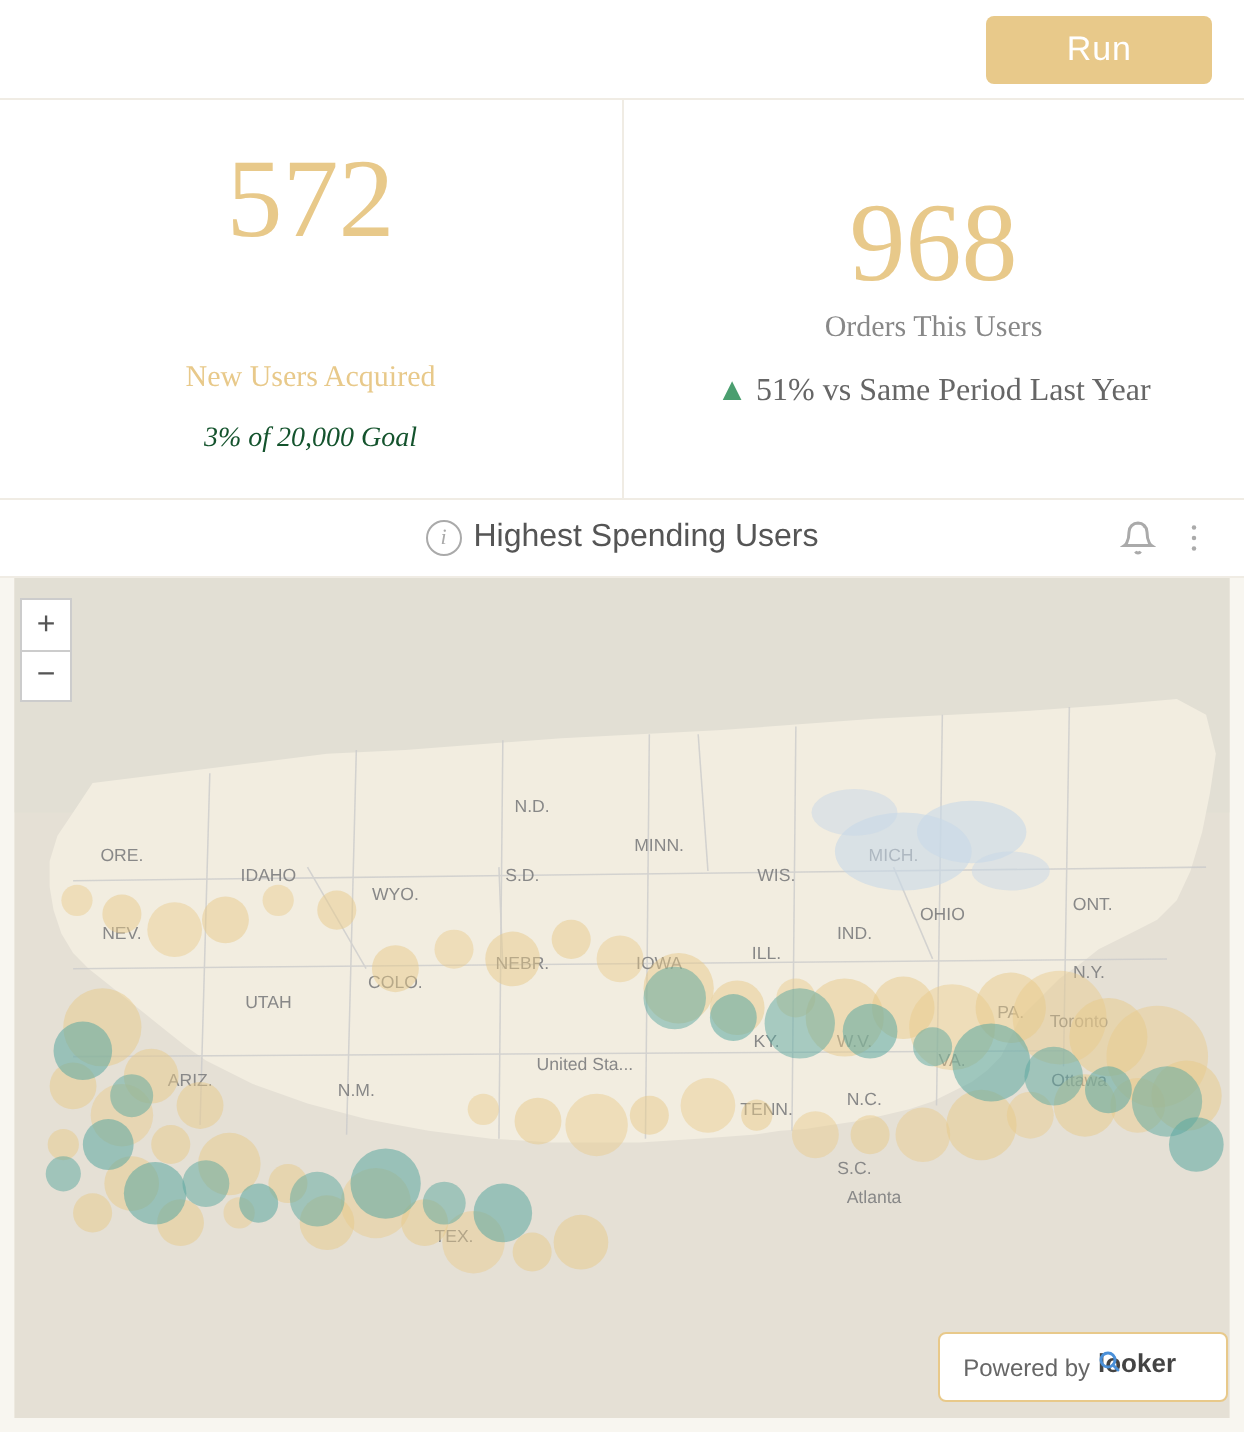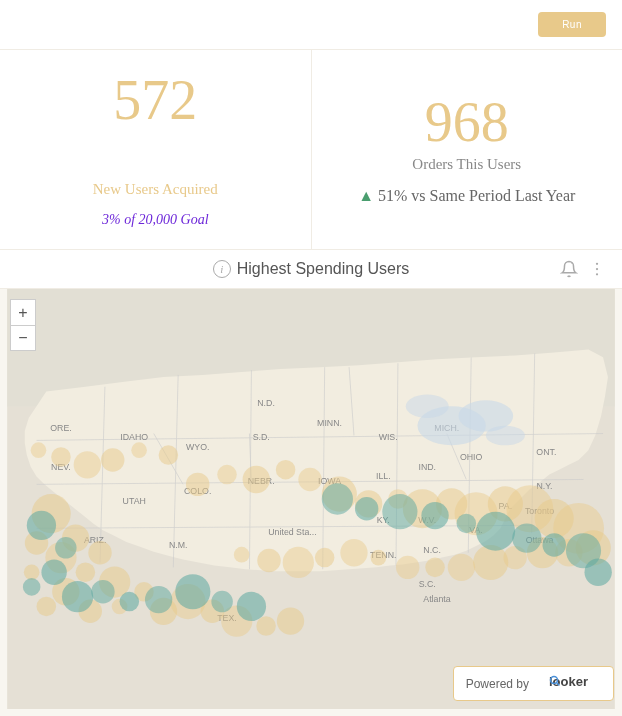--- a/index.html
+++ b/index.html
@@ -22,22 +22,22 @@
       justify-content: flex-end;
       padding: 0 16px;
       border-bottom: 1px solid #f0ece4;
     }
 
     .run-button {
       background: #e8c98a;
       color: #fff;
       border: none;
       border-radius: 4px;
-      padding: 7px 24px;
-      font-size: 10px;
+      padding: 7px 40px;
+      font-size: 17px;
       font-family: sans-serif;
       cursor: pointer;
       letter-spacing: 0.5px;
     }
 
     
     .kpi-row {
       display: flex;
       width: 100%;
       height: 200px;
@@ -68,21 +68,21 @@
     .kpi-label {
       font-size: 15px;
       color: #e8c98a;
       margin-bottom: 14px;
       text-align: center;
       margin-top: 47px;
     }
 
     .kpi-sublabel {
       font-size: 14px;
-      color: #6d28d9;
+      color: #14532d;
       font-style: italic;
     }
 
     .kpi-label-dark {
       font-size: 15px;
       color: #888;
       margin-bottom: 14px;
       text-align: center;
     }
 
@@ -203,21 +203,21 @@
       right: 8px;
       background: #fff;
       border: 1.5px solid #e8c98a;
       border-radius: 4px;
       padding: 6px 12px;
       font-size: 12px;
       color: #666;
       font-family: sans-serif;
       display: flex;
       align-items: center;
-      gap: 20px;
+      gap: 4px;
       z-index: 20;
       text-align: center;
     }
 
     .looker-logo {
       font-size: 14px;
       font-weight: bold;
       color: #444;
       font-family: sans-serif;
     }

